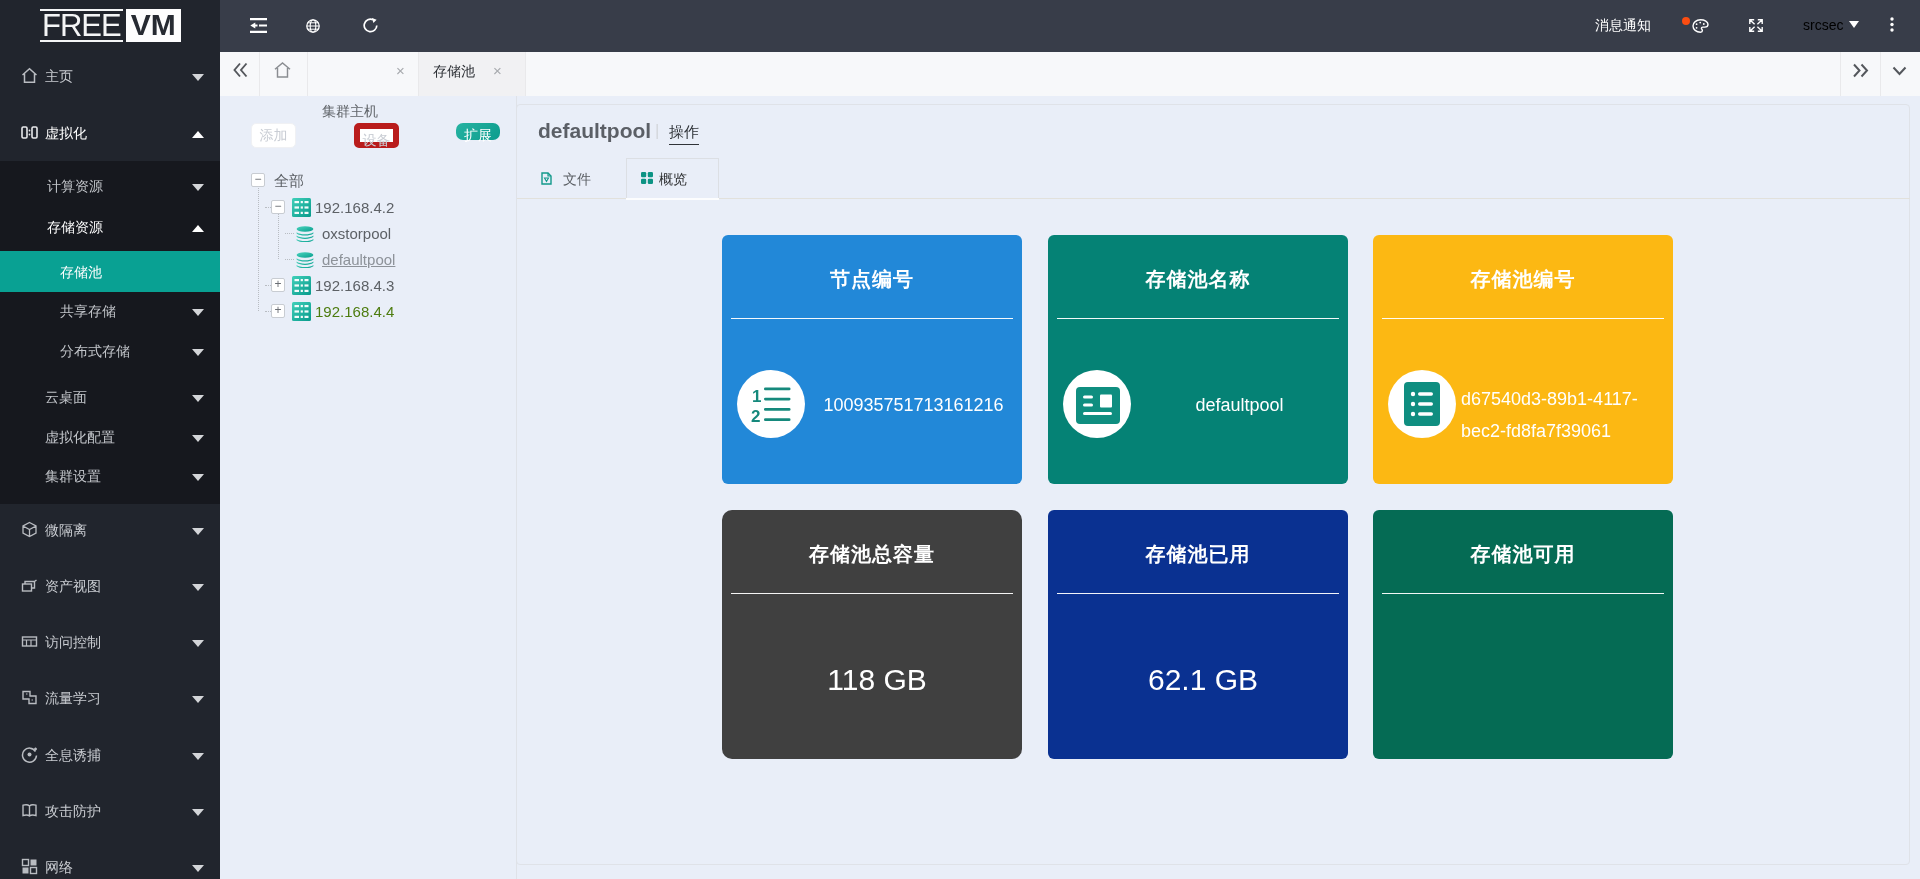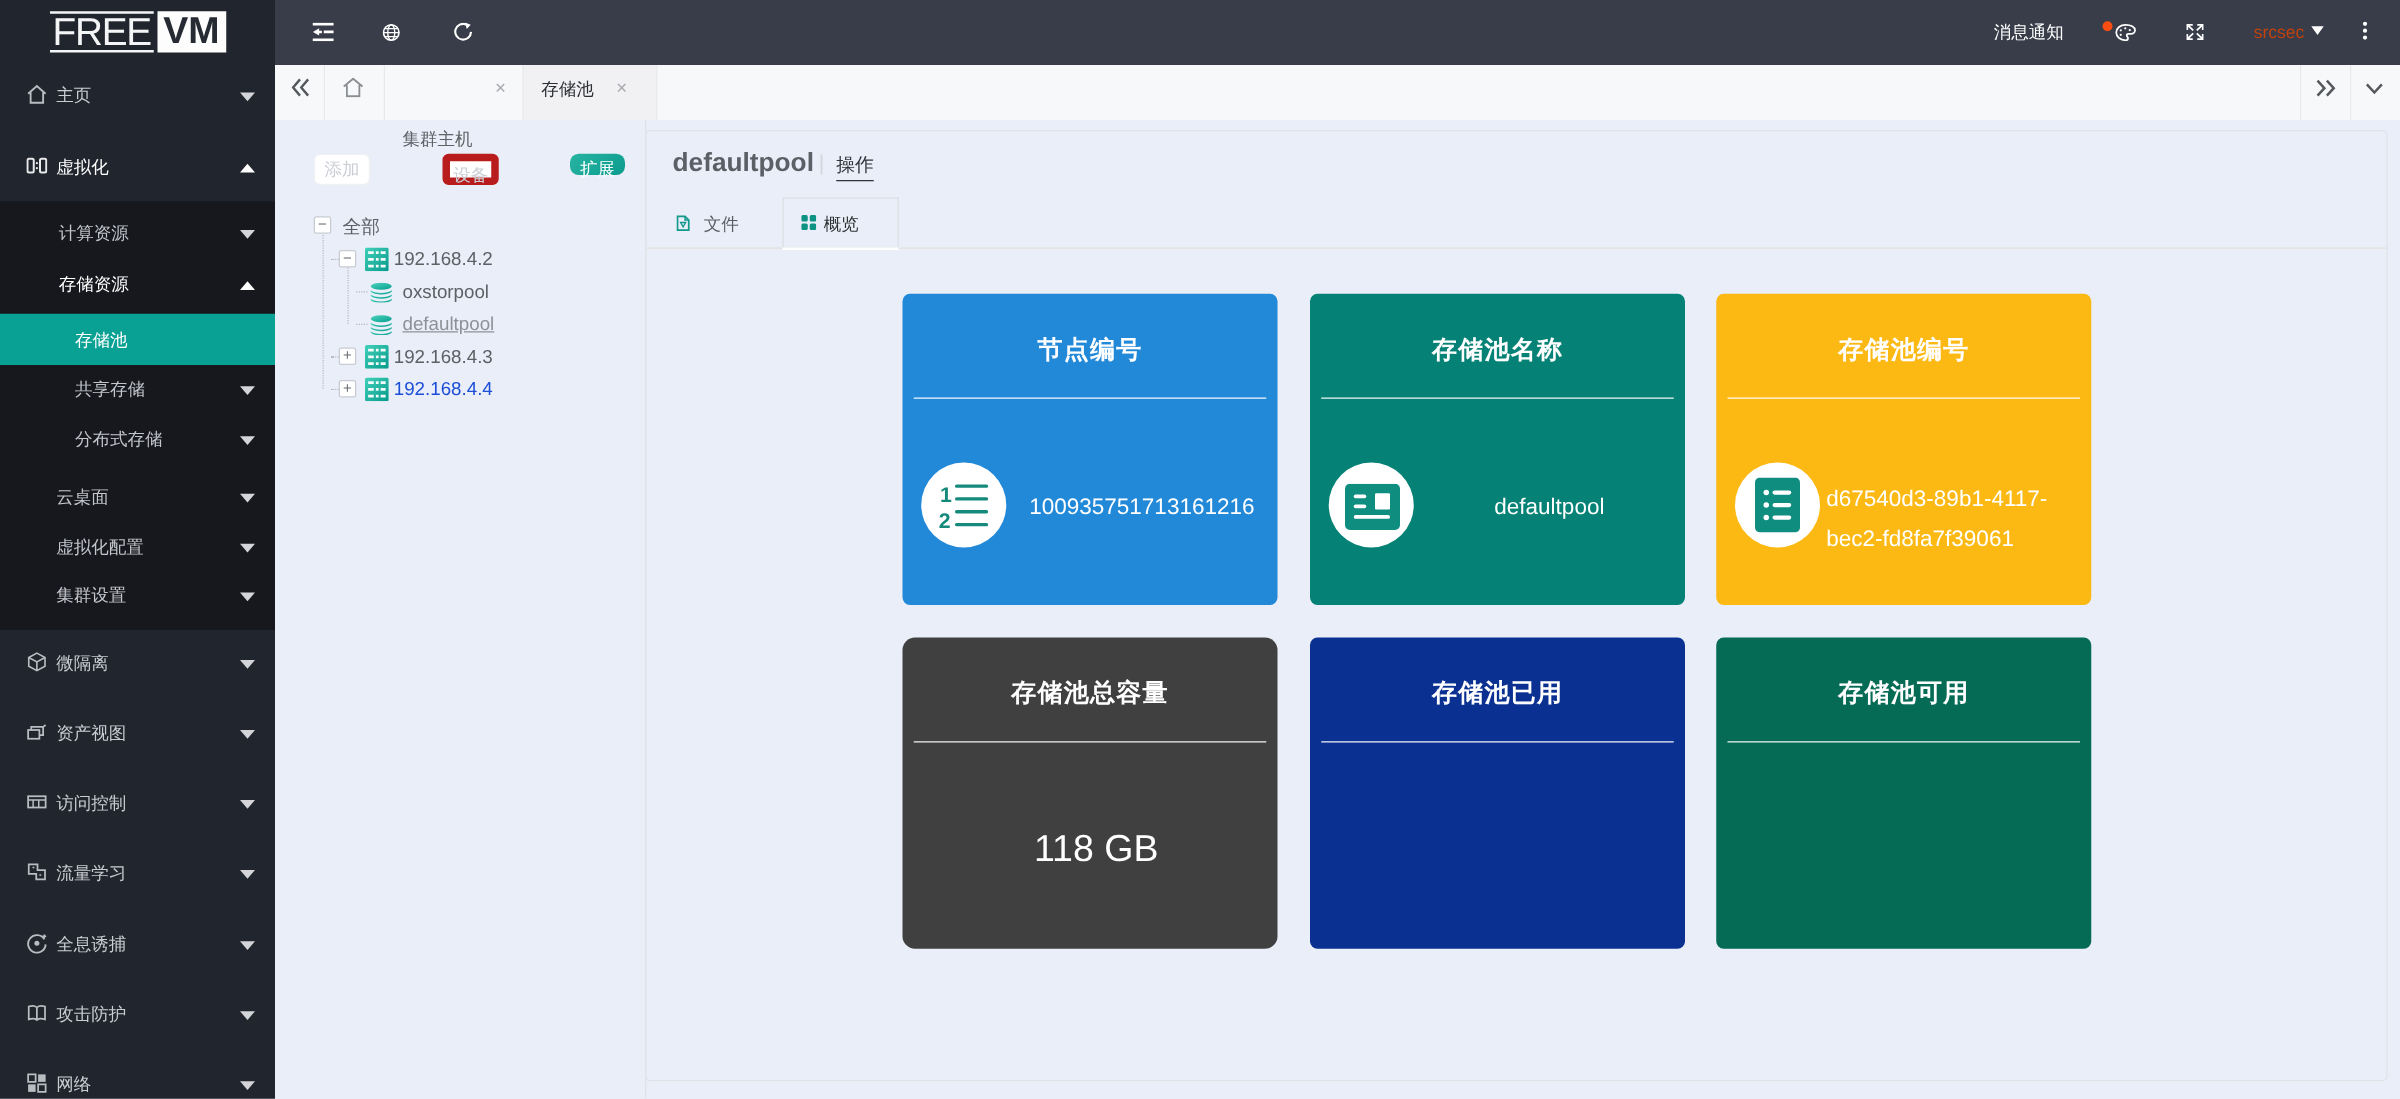--- a/index.html
+++ b/index.html
@@ -135,21 +135,21 @@
 <svg class="abs" style="left:1692px;top:19px;" width="17" height="14" viewBox="0 0 17 14">
     <path d="M8.5 0.8 C4.3 0.8 1 3.5 1 7 C1 10.5 4.3 13.2 8.5 13.2 C9.6 13.2 10.4 12.5 10.4 11.6 C10.4 11.1 10.1 10.7 9.9 10.4 C9.6 10 9.4 9.7 9.4 9.3 C9.4 8.6 10 8.1 10.8 8.1 H12.8 C14.6 8.1 16 6.8 16 5.2 C16 2.6 12.7 0.8 8.5 0.8 Z" fill="none" stroke="#fff" stroke-width="1.4"></path>
     <circle cx="4.6" cy="5.2" r="0.9" fill="#fff"></circle>
     <circle cx="8.2" cy="3.6" r="0.9" fill="#fff"></circle>
     <circle cx="11.8" cy="5" r="0.9" fill="#fff"></circle>
     <circle cx="4.6" cy="8.8" r="0.9" fill="#fff"></circle>
   </svg>
 <svg class="abs" style="left:1749px;top:19px;" width="14" height="13" viewBox="0 0 14 13">
     <path d="M8.8 0.8 H13.2 V4.9 M13.2 0.8 L8.4 5.3 M5.2 12.2 H0.8 V8.1 M0.8 12.2 L5.6 7.7 M0.8 4.9 V0.8 H5.2 M0.8 0.8 L5.6 5.3 M13.2 8.1 V12.2 H8.8 M13.2 12.2 L8.4 7.7" stroke="#fff" stroke-width="1.4" fill="none"></path>
   </svg>
-<div class="abs" style="left:1803px;top:17px;font-size:14px;color:#c2410c;">srcsec</div>
+<div class="abs" style="left:1803px;top:17px;font-size:14px;color:#000000;">srcsec</div>
 <div class="abs" style="left:1849px;top:21px;width:0;height:0;border-left:5.5px solid transparent;border-right:5.5px solid transparent;border-top:7px solid #fff;"></div>
 <svg class="abs" style="left:1890px;top:17px;" width="4" height="15" viewBox="0 0 4 15">
     <circle cx="2" cy="2" r="1.7" fill="#fff"></circle>
     <circle cx="2" cy="7.5" r="1.7" fill="#fff"></circle>
     <circle cx="2" cy="13" r="1.7" fill="#fff"></circle>
   </svg>
 <div class="abs" style="left:251px;top:123px;width:45px;height:25px;background:#fff;border:1px solid #f0f1f4;border-radius:5px;color:#c9cdd4;font-size:14px;text-align:center;line-height:23px;">添加</div>
 <div class="abs" style="left:354px;top:123px;width:45px;height:25px;background:#fff;border:6px solid #b91c1c;border-radius:5px;color:#c9cdd4;font-size:14px;text-align:center;line-height:23px;">设备</div>
 <div class="abs" style="left:456px;top:123px;width:44px;height:17px;background:linear-gradient(135deg,#27b3a2,#0c9c8d);border-radius:7px;color:#fff;font-size:14px;text-align:center;line-height:25px;">扩展</div>
 <div class="abs" style="left:258px;top:188px;width:0;height:123px;border-left:1px dotted #b8bcc2;"></div>
@@ -239,21 +239,21 @@
     <ellipse cx="9" cy="3" rx="8.4" ry="2.8" fill="url(#dg2)"></ellipse>
     <path d="M0.6 6.2 C2.4 7.6 5.5 8.3 9 8.3 C12.5 8.3 15.6 7.6 17.4 6.2 C17.4 7.4 17.4 7.4 17.4 7.4 C15.6 8.8 12.5 9.5 9 9.5 C5.5 9.5 2.4 8.8 0.6 7.4 Z" fill="url(#dg2)"></path>
     <path d="M0.6 9.6 C2.4 11 5.5 11.7 9 11.7 C12.5 11.7 15.6 11 17.4 9.6 C17.4 10.8 17.4 10.8 17.4 10.8 C15.6 12.2 12.5 12.9 9 12.9 C5.5 12.9 2.4 12.2 0.6 10.8 Z" fill="url(#dg2)"></path>
     <path d="M0.6 13 C2.4 14.4 5.5 15.1 9 15.1 C12.5 15.1 15.6 14.4 17.4 13 C17.4 14.2 17.4 14.2 17.4 14.2 C15.6 15.6 12.5 16.3 9 16.3 C5.5 16.3 2.4 15.6 0.6 14.2 Z" fill="url(#dg2)"></path>
   </svg>
 <div class="abs" style="left:274px;top:172px;font-size:15px;color:#5d6166;">全部</div>
 <div class="abs" style="left:315px;top:199px;font-size:15px;color:#5d6166;">192.168.4.2</div>
 <div class="abs" style="left:322px;top:225px;font-size:15px;color:#5d6166;">oxstorpool</div>
 <div class="abs" style="left:322px;top:251px;font-size:15px;color:#8d9299;text-decoration:underline;">defaultpool</div>
 <div class="abs" style="left:315px;top:277px;font-size:15px;color:#5d6166;">192.168.4.3</div>
-<div class="abs" style="left:315px;top:303px;font-size:15px;color:#1d4ed8;">192.168.4.4</div>
+<div class="abs" style="left:315px;top:303px;font-size:15px;color:#4d7c0f;">192.168.4.4</div>
 <div class="abs" style="left:516px;top:96px;width:1px;height:783px;background:#dfe2e8;"></div>
 <div class="abs" style="left:516px;top:104px;width:1394px;height:761px;border:1px solid #dfe2e8;border-radius:4px;"></div>
 <div class="abs" style="left:538px;top:119px;font-size:21px;font-weight:bold;color:#5b5f66;">defaultpool</div>
 <div class="abs" style="left:655px;top:121px;font-size:17px;color:#d3d6db;">|</div>
 <div class="abs" style="left:669px;top:123px;font-size:15px;color:#2f3338;border-bottom:1.5px solid #303338;padding-bottom:2px;">操作</div>
 <div class="abs" style="left:517px;top:198px;width:1393px;height:1px;background:#e2e1dc;"></div>
 <div class="abs" style="left:626px;top:158px;width:93px;height:40px;border:1px solid #dcdfe4;border-bottom:0;background:#e9eef8;"></div>
 <div class="abs" style="left:626px;top:198px;width:93px;height:2px;background:#fcfdfe;"></div>
 <svg class="abs" style="left:541px;top:172px;" width="11" height="13" viewBox="0 0 11 13">
     <path d="M1 1 H7 L10 4 V12 H1 Z" fill="none" stroke="#12998b" stroke-width="1.4"></path>
@@ -320,17 +320,18 @@
     <div class="abs" style="left:88px;right:0;top:148px;text-align:left;font-size:18px;line-height:32px;">d67540d3-89b1-4117-<br>bec2-fd8fa7f39061</div>
   </div>
 <div class="card" style="left:722px;top:510px;background:#404040;border-radius:10px;">
     <div class="ttl">存储池总容量</div>
     <div class="hr"></div>
     <div class="abs" style="left:5px;width:100%;top:153px;text-align:center;font-size:30px;">118 GB</div>
   </div>
 <div class="card" style="left:1048px;top:510px;background:#0a3191;">
     <div class="ttl">存储池已用</div>
     <div class="hr"></div>
+    <div class="abs" style="left:5px;width:100%;top:153px;text-align:center;font-size:30px;">62.1 GB</div>
   </div>
 <div class="card" style="left:1373px;top:510px;background:#056b54;">
     <div class="ttl">存储池可用</div>
     <div class="hr"></div>
   </div>
 
 </body></html>

